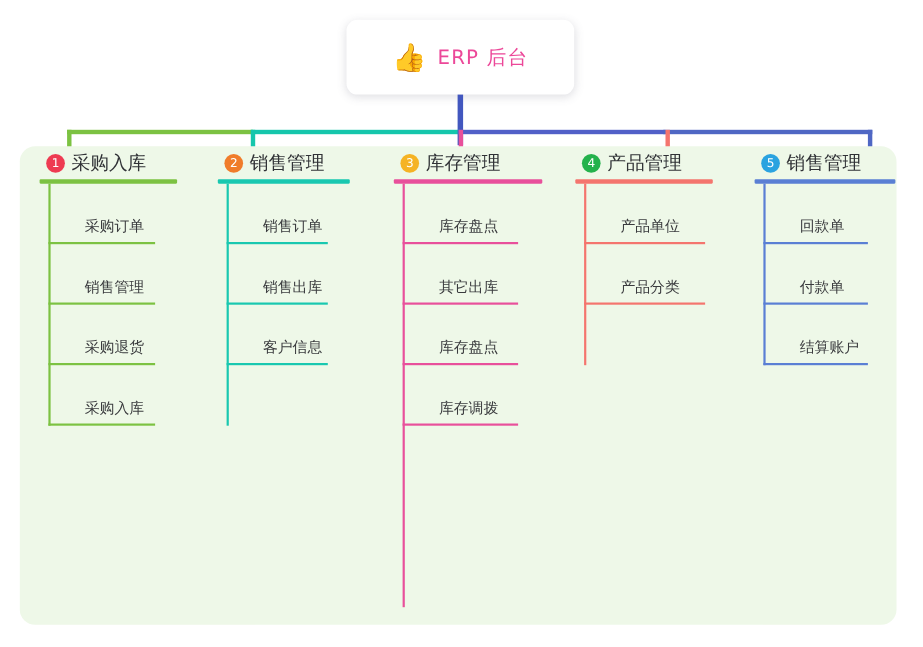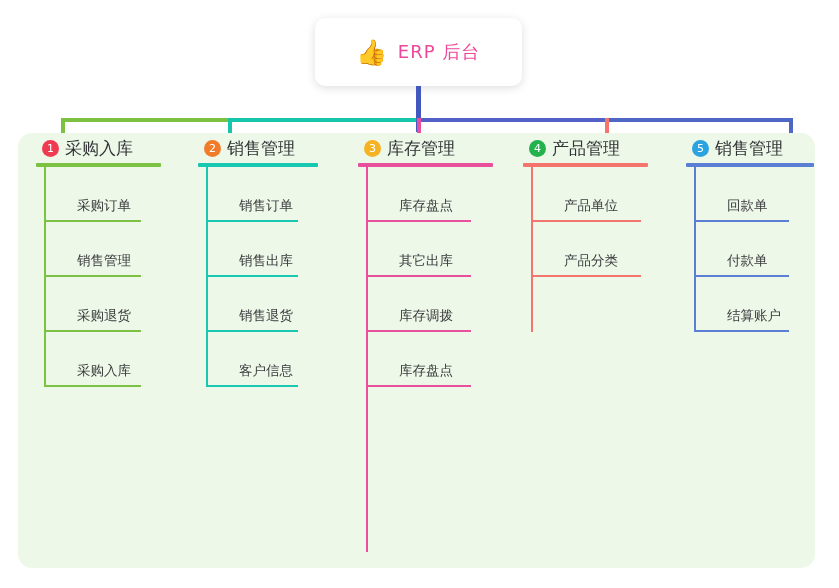--- a/index.html
+++ b/index.html
@@ -222,24 +222,20 @@
         <div class="spine" style="background: rgb(25, 200, 176); height: 220px;"></div>
         <div class="leaf">
           <span class="leaf-text">销售订单</span>
           <div class="leaf-rule" style="background: rgb(25, 200, 176); width: 92px;"></div>
         </div>
         <div class="leaf">
           <span class="leaf-text">销售出库</span>
           <div class="leaf-rule" style="background: rgb(25, 200, 176); width: 92px;"></div>
         </div>
         <div class="leaf">
-          <span class="leaf-text">销售退货</span>
-          <div class="leaf-rule" style="background: rgb(25, 200, 176); width: 92px;"></div>
-        </div>
-        <div class="leaf">
           <span class="leaf-text">客户信息</span>
           <div class="leaf-rule" style="background: rgb(25, 200, 176); width: 92px;"></div>
         </div>
       </div>
     </div>
     <div class="column col-2">
       <div class="col-header">
         <span class="badge" style="background: rgb(245, 179, 36);">3</span>
         <span class="col-title">库存管理</span>
       </div>
@@ -248,27 +244,27 @@
         <div class="spine" style="background: rgb(232, 80, 155); height: 385px;"></div>
         <div class="leaf">
           <span class="leaf-text">库存盘点</span>
           <div class="leaf-rule" style="background: rgb(232, 80, 155); width: 105px;"></div>
         </div>
         <div class="leaf">
           <span class="leaf-text">其它出库</span>
           <div class="leaf-rule" style="background: rgb(232, 80, 155); width: 105px;"></div>
         </div>
         <div class="leaf">
+          <span class="leaf-text">库存盘点</span>
+          <div class="leaf-rule" style="background: rgb(232, 80, 155); width: 105px;"></div>
+        </div>
+        <div class="leaf">
           <span class="leaf-text">库存调拨</span>
           <div class="leaf-rule" style="background: rgb(232, 80, 155); width: 105px;"></div>
         </div>
-        <div class="leaf">
-          <span class="leaf-text">库存盘点</span>
-          <div class="leaf-rule" style="background: rgb(232, 80, 155); width: 105px;"></div>
-        </div>
       </div>
     </div>
     <div class="column col-3">
       <div class="col-header">
         <span class="badge" style="background: rgb(36, 178, 76);">4</span>
         <span class="col-title">产品管理</span>
       </div>
       <div class="header-rule" style="background: rgb(244, 117, 110); width: 125px;"></div>
       <div class="col-body">
         <div class="spine" style="background: rgb(244, 117, 110); height: 165px;"></div>

